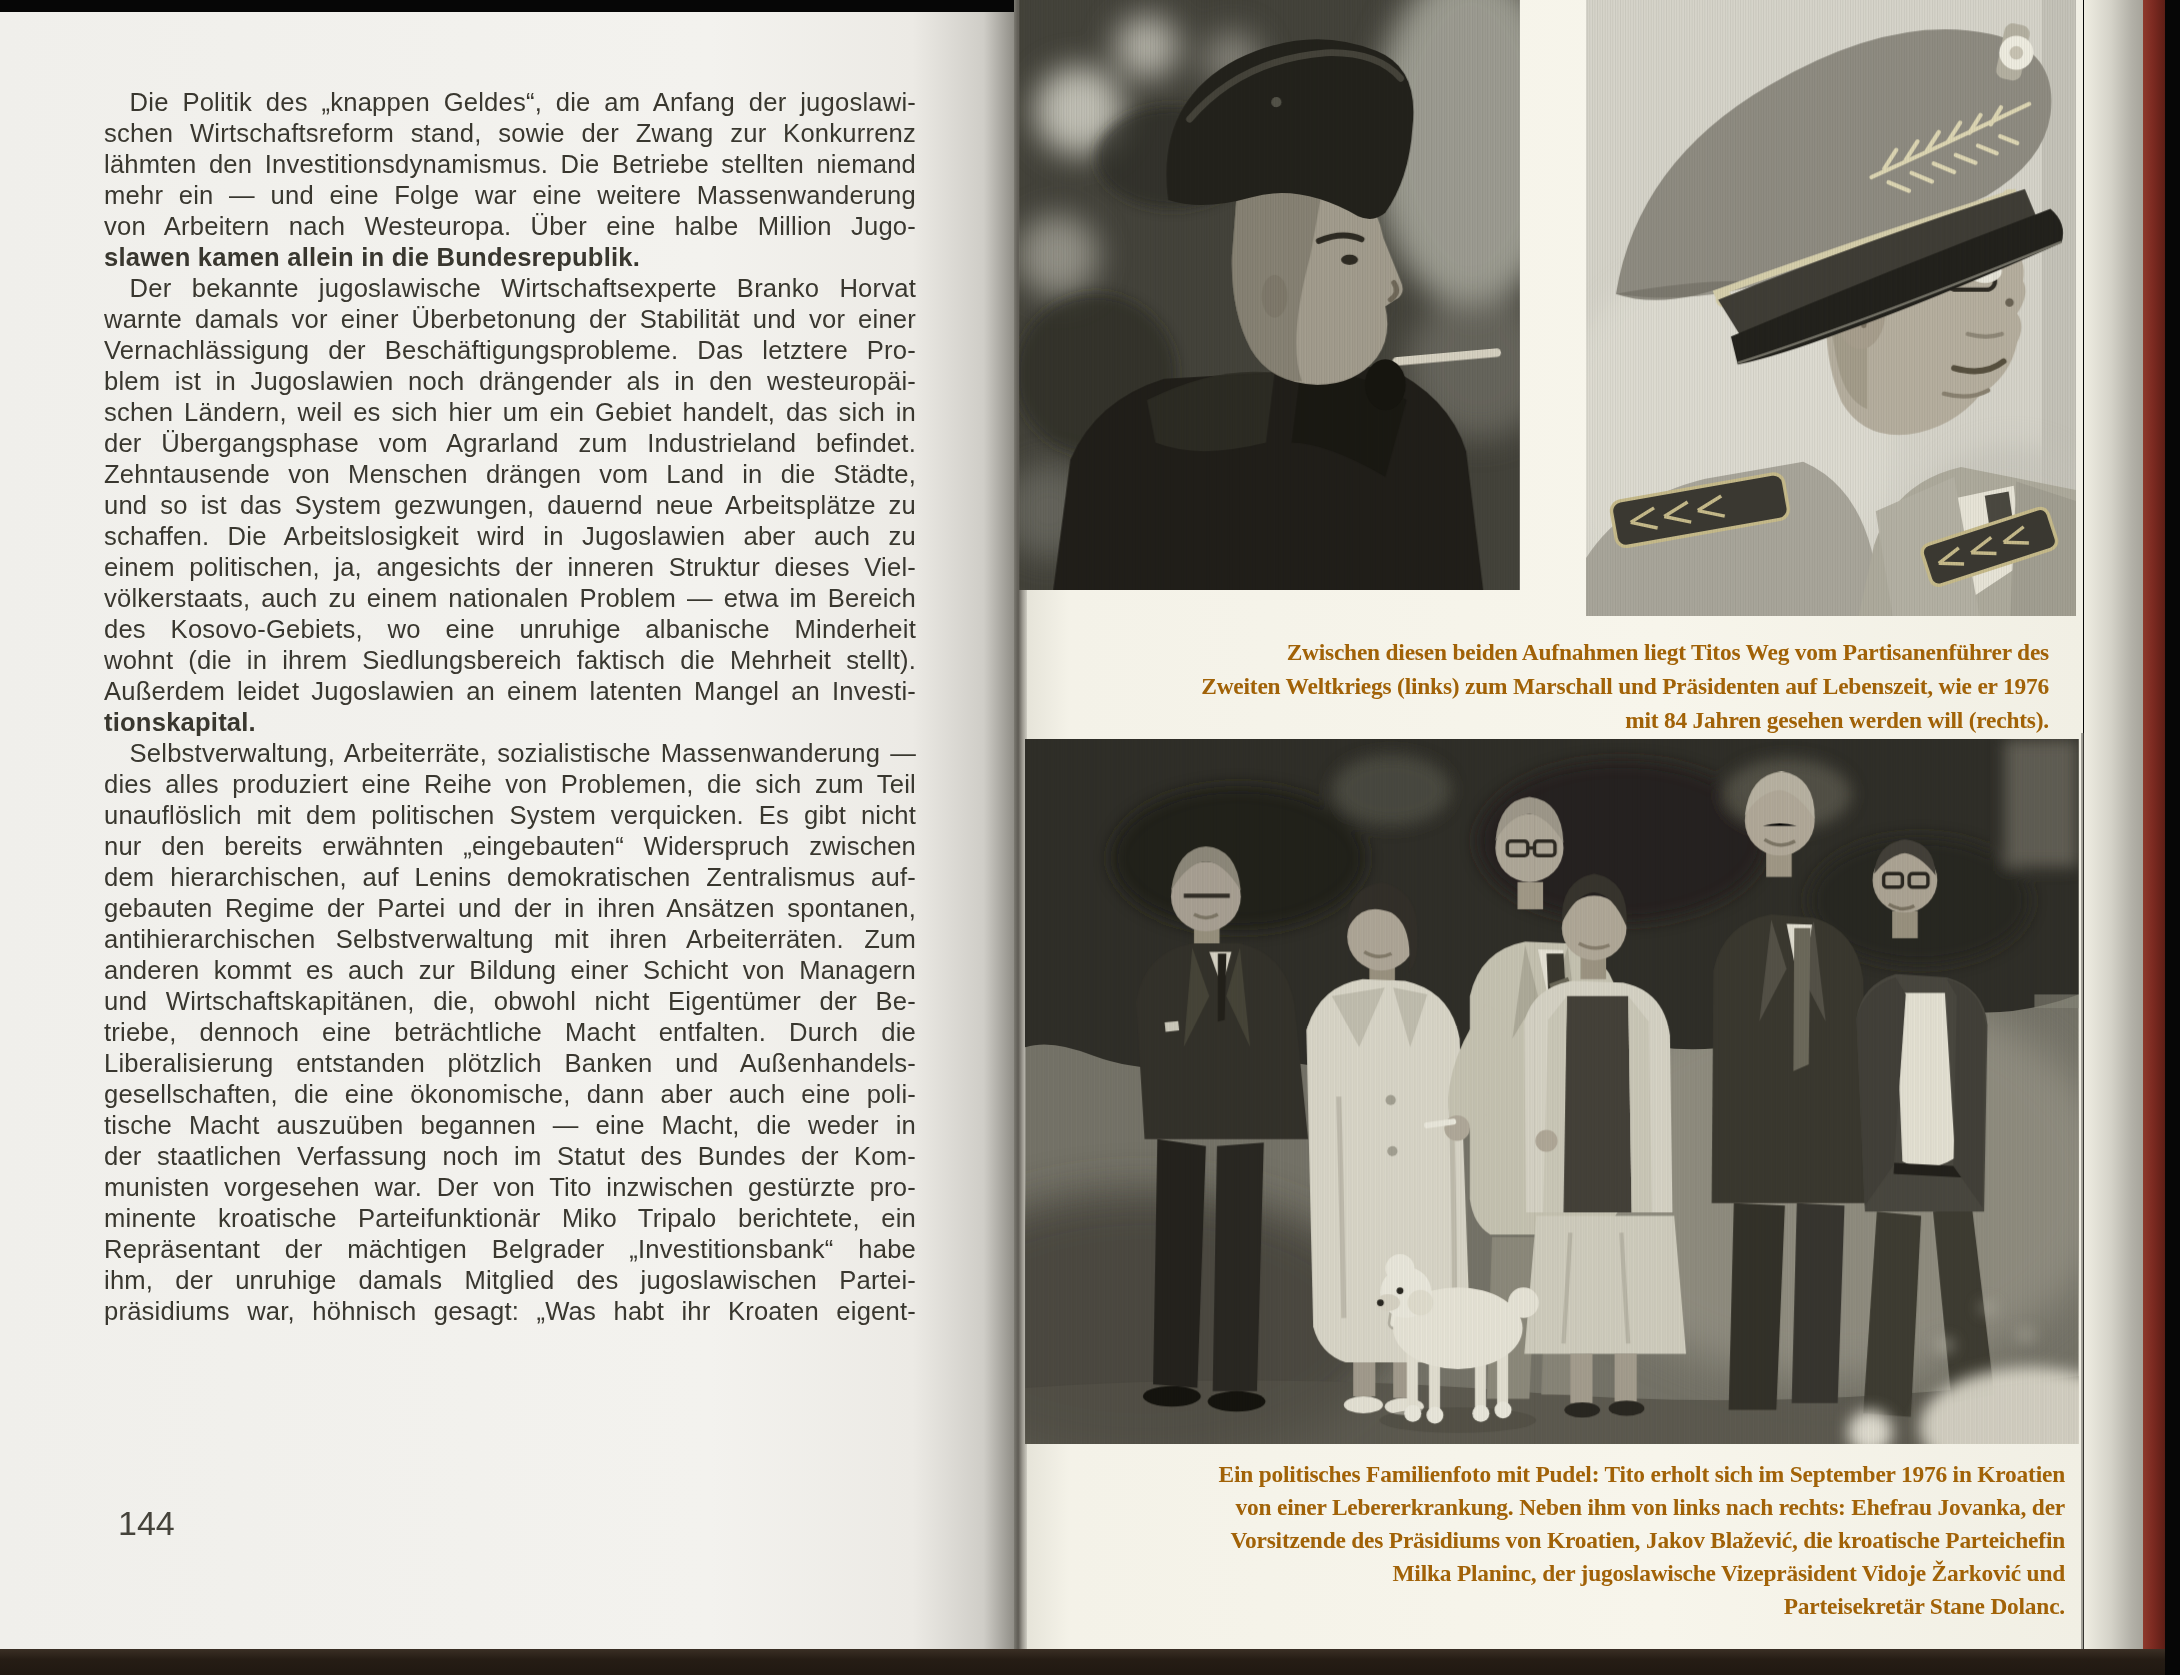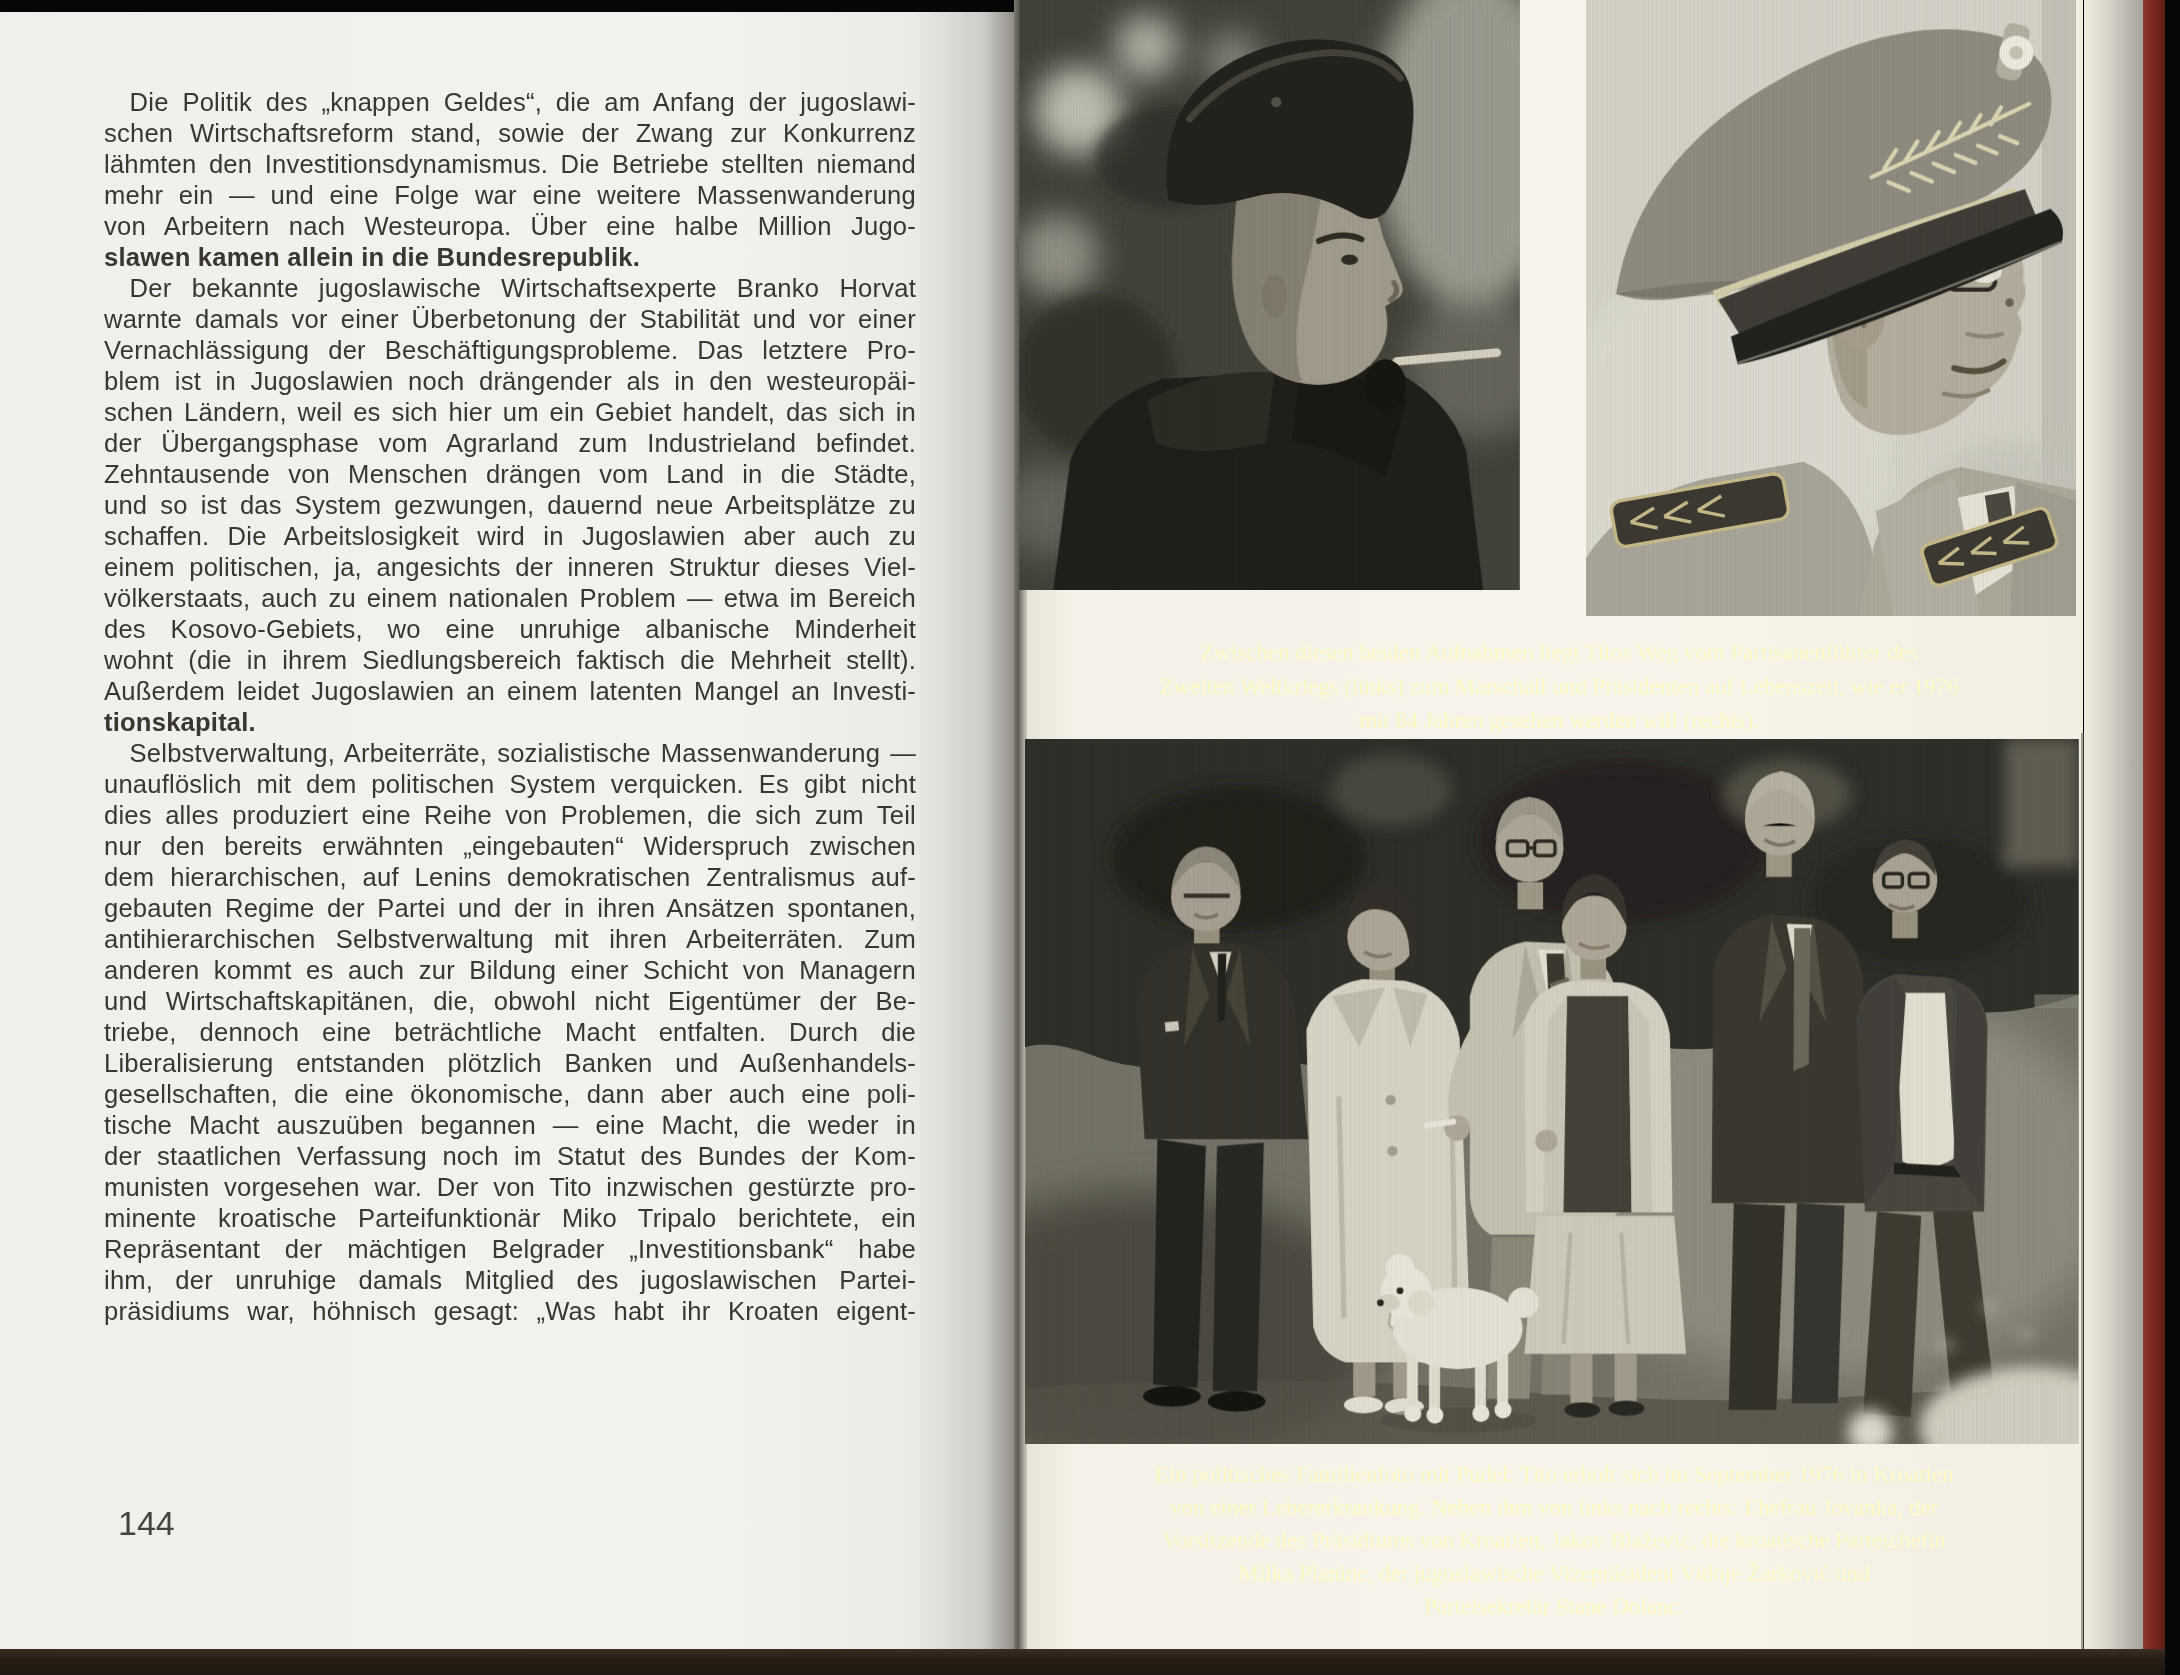--- a/index.html
+++ b/index.html
@@ -27,22 +27,22 @@
   .ln.in{text-indent:25.6px;}
   .ln.end{text-align-last:left;font-weight:bold;}
   .pagenum{position:absolute;left:118px;top:1492px;color:#45433b;font-size:34px;}
   
   .photo{position:absolute;overflow:hidden;}
   .photo svg{display:block;}
   .ph1{left:1019px;top:0;width:501px;height:590px;}
   .ph2{left:1586px;top:0;width:490px;height:616px;}
   .ph3{left:1025px;top:739px;width:1054px;height:705px;}
   
-  .caption{position:absolute;color:#fef9c3;font-family:"Liberation Serif",serif;
-    font-weight:400;text-align:center;letter-spacing:-0.2px;}
+  .caption{position:absolute;color:#a16207;font-family:"Liberation Serif",serif;
+    font-weight:700;text-align:right;letter-spacing:-0.2px;}
   .cap1{left:1069px;top:635px;width:980px;font-size:23.4px;line-height:34px;}
   .cap2{left:1043px;top:1458px;width:1022px;font-size:23.4px;line-height:33px;}
 </style>
 </head>
 <body>
 
 <div class="stage">
 
   <div class="page-left">
     <div class="bodytext">
@@ -63,22 +63,22 @@
       <div class="ln">und so ist das System gezwungen, dauernd neue Arbeitsplätze zu</div>
       <div class="ln">schaffen. Die Arbeitslosigkeit wird in Jugoslawien aber auch zu</div>
       <div class="ln">einem politischen, ja, angesichts der inneren Struktur dieses Viel-</div>
       <div class="ln">völkerstaats, auch zu einem nationalen Problem — etwa im Bereich</div>
       <div class="ln">des Kosovo-Gebiets, wo eine unruhige albanische Minderheit</div>
       <div class="ln">wohnt (die in ihrem Siedlungsbereich faktisch die Mehrheit stellt).</div>
       <div class="ln">Außerdem leidet Jugoslawien an einem latenten Mangel an Investi-</div>
       <div class="ln end">tionskapital.</div>
 
       <div class="ln in">Selbstverwaltung, Arbeiterräte, sozialistische Massenwanderung —</div>
+      <div class="ln">dies alles produziert eine Reihe von Problemen, die sich zum Teil</div>
       <div class="ln">unauflöslich mit dem politischen System verquicken. Es gibt nicht</div>
-      <div class="ln">dies alles produziert eine Reihe von Problemen, die sich zum Teil</div>
       <div class="ln">nur den bereits erwähnten „eingebauten“ Widerspruch zwischen</div>
       <div class="ln">dem hierarchischen, auf Lenins demokratischen Zentralismus auf-</div>
       <div class="ln">gebauten Regime der Partei und der in ihren Ansätzen spontanen,</div>
       <div class="ln">antihierarchischen Selbstverwaltung mit ihren Arbeiterräten. Zum</div>
       <div class="ln">anderen kommt es auch zur Bildung einer Schicht von Managern</div>
       <div class="ln">und Wirtschaftskapitänen, die, obwohl nicht Eigentümer der Be-</div>
       <div class="ln">triebe, dennoch eine beträchtliche Macht entfalten. Durch die</div>
       <div class="ln">Liberalisierung entstanden plötzlich Banken und Außenhandels-</div>
       <div class="ln">gesellschaften, die eine ökonomische, dann aber auch eine poli-</div>
       <div class="ln">tische Macht auszuüben begannen — eine Macht, die weder in</div>

